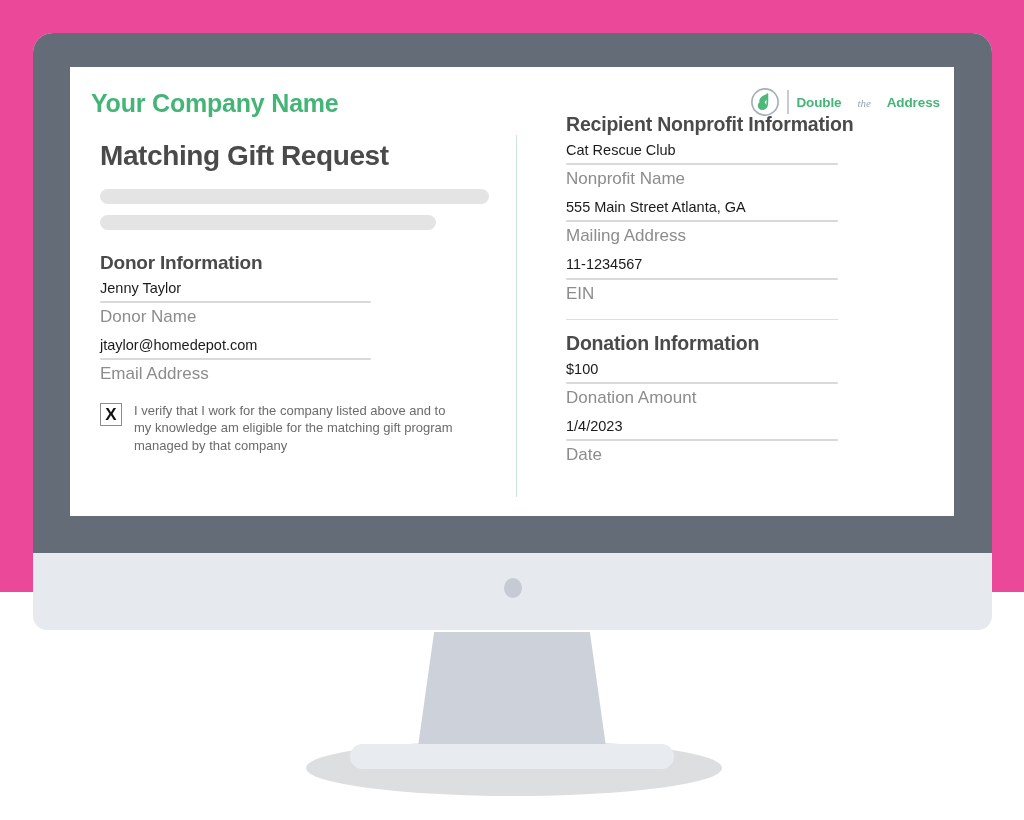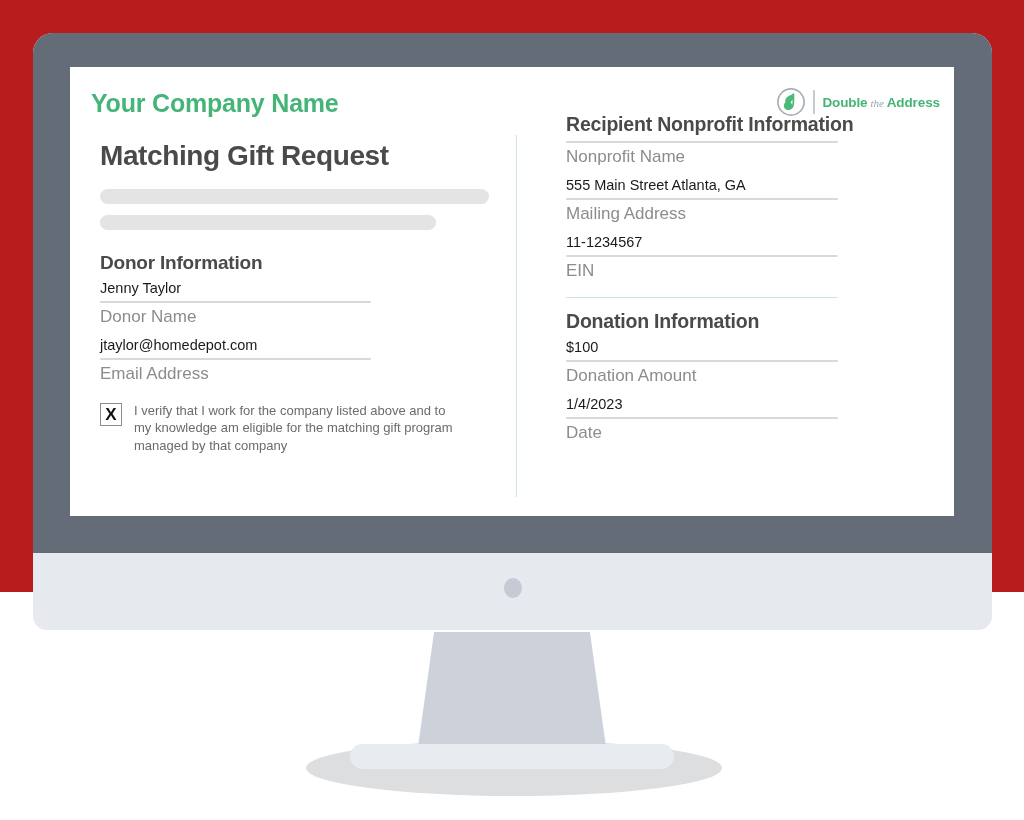--- a/index.html
+++ b/index.html
@@ -8,21 +8,21 @@
     width: 1024px; height: 820px;
     background: #ffffff;
     font-family: "Liberation Sans", sans-serif;
     overflow: hidden;
   }
 
   #stage {
     position: relative;
     width: 1024px;
     height: 592px;
-    background: #b91c1c;
+    background: #ec4899;
   }
 
   
   .monitor-shadow {
     position: absolute;
     left: 306px; top: 740px;
     width: 416px; height: 56px;
     background: #d7d8d9;
     border-radius: 50%;
     opacity: .85;
@@ -93,21 +93,21 @@
     align-items: center;
     gap: 7px;
   }
   .logo-mark { width: 30px; height: 30px; display: block; }
   .logo-sep {
     width: 2px; height: 24px;
     background: #9aa3ad;
     opacity: .55;
   }
   .logo-text {
-    display: flex; align-items: baseline; gap: 3px;
+    display: flex; align-items: baseline; gap: 16px;
     font-size: 13.5px; font-weight: bold; color: #45b477;
     letter-spacing: -.1px;
   }
   .logo-the {
     font-family: "Liberation Serif", serif;
     font-style: italic;
     font-size: 11px;
     font-weight: normal;
     color: #9aa3ad;
   }
@@ -271,20 +271,21 @@
           <div class="verify-text">I verify that I work for the company listed above and to my knowledge am eligible for the matching gift program managed by that company</div>
         </div>
 
       </div>
 
       <div class="col-right">
 
         <h2 class="section-head right-col">Recipient Nonprofit Information</h2>
 
         <div class="field">
+          <div class="field-value">Cat Rescue Club</div>
           <div class="field-rule"></div>
           <div class="field-label">Nonprofit Name</div>
         </div>
 
         <div class="field">
           <div class="field-value">555 Main Street Atlanta, GA</div>
           <div class="field-rule"></div>
           <div class="field-label">Mailing Address</div>
         </div>
 

